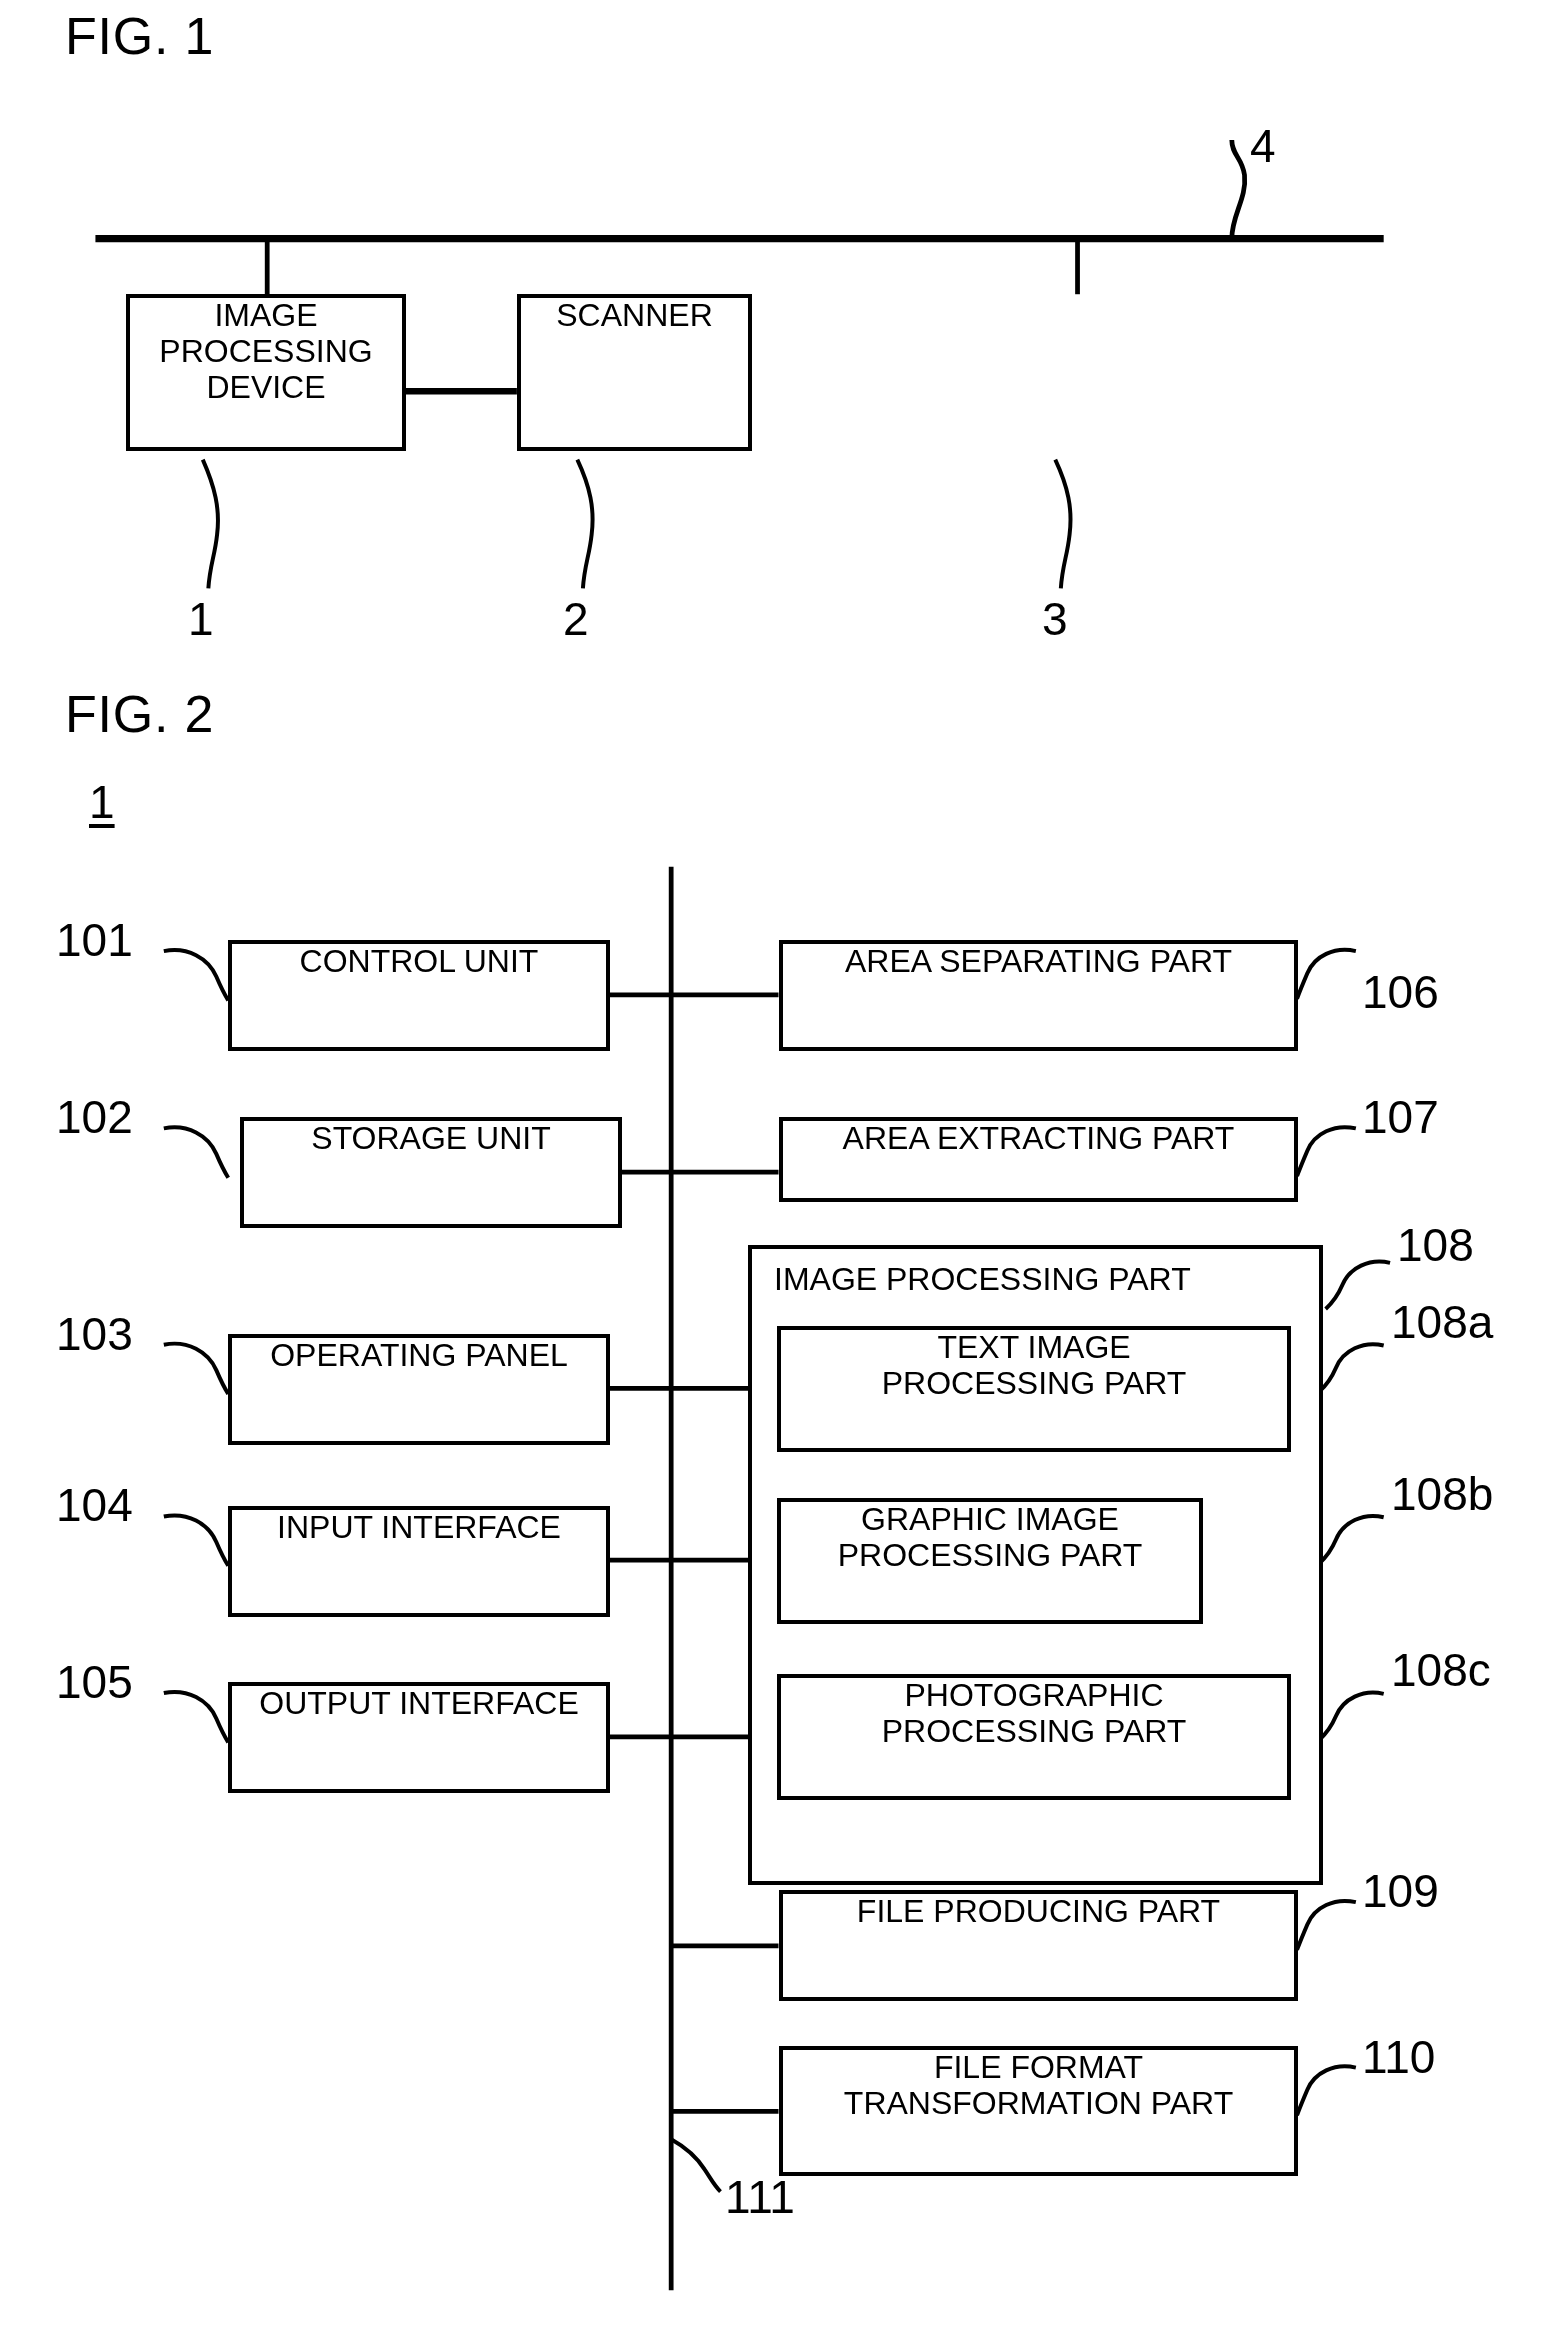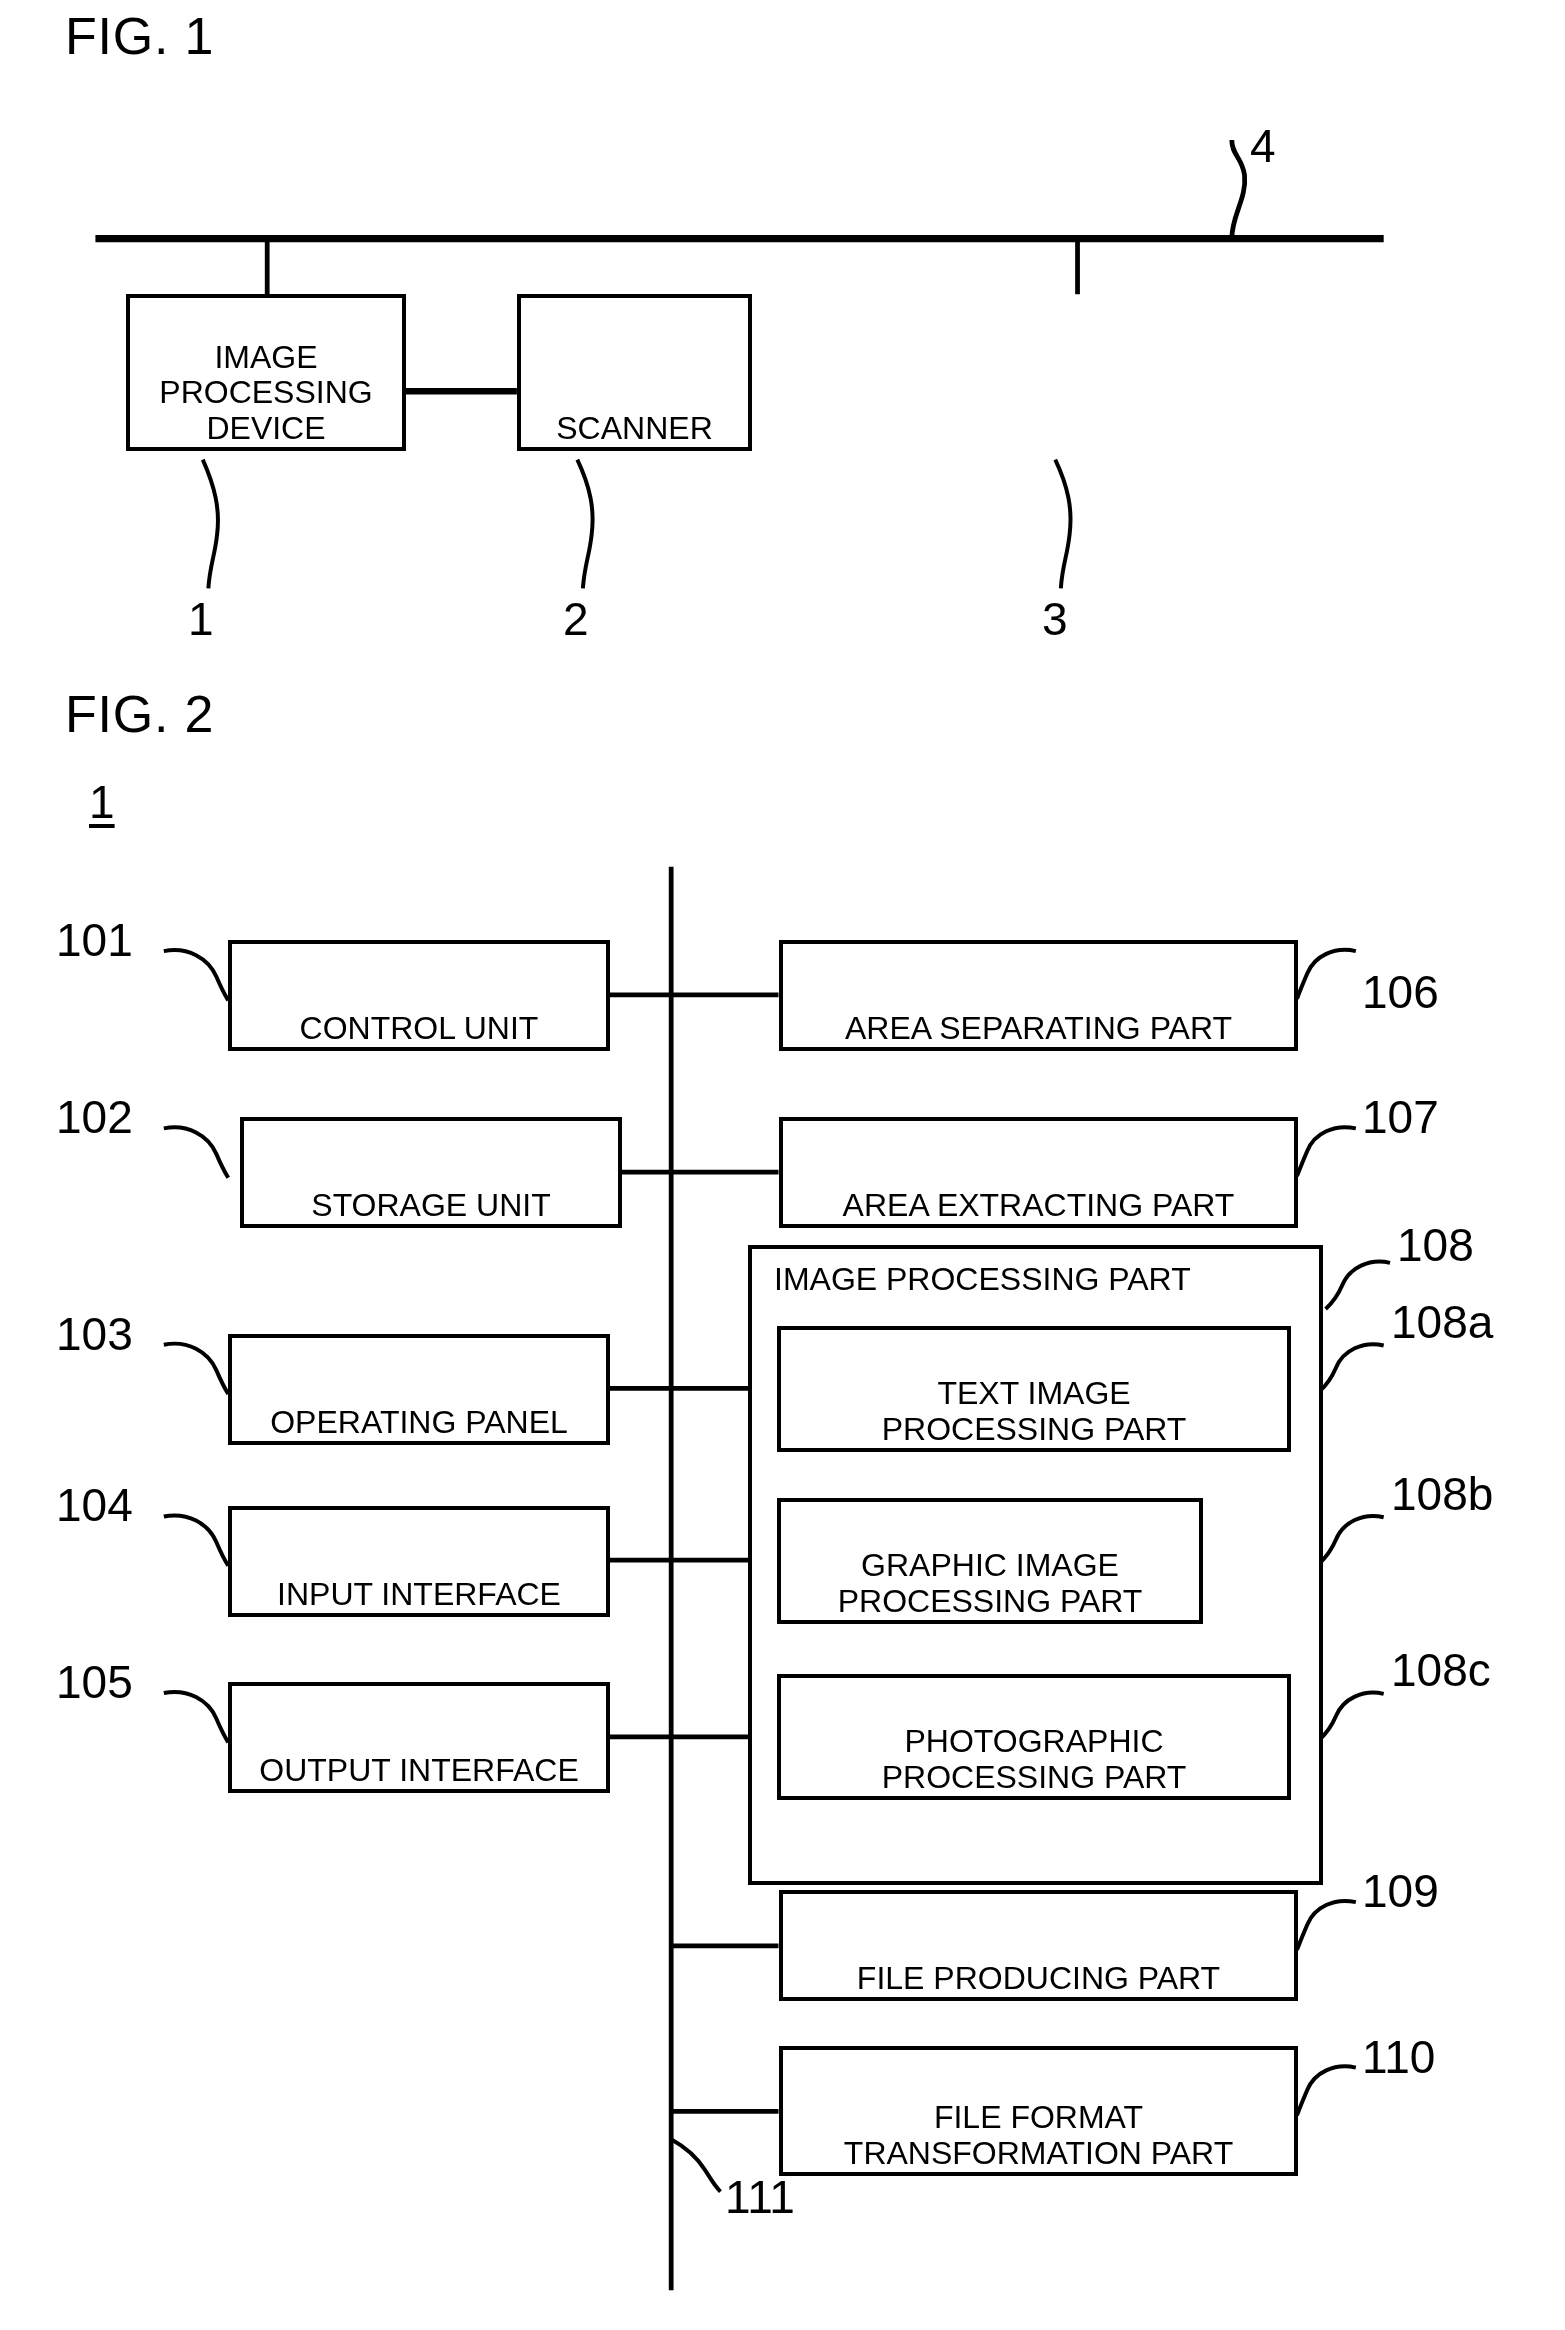--- a/index.html
+++ b/index.html
@@ -51,21 +51,21 @@
     text-underline-offset: 6.4px;
     font-family: "Liberation Sans", sans-serif;
   }
   
   .box {
     position: absolute;
     box-sizing: border-box;
     border: 4px solid #000;
     background: #ffffff;
     display: flex;
-    align-items: flex-end;
+    align-items: flex-start;
     justify-content: center;
     text-align: center;
     line-height: 1.12;
     font-family: "Liberation Sans", sans-serif;
   }
   .box::after {
     content: "";
     position: absolute;
     left: 6.4px;
     top: 6.4px;
@@ -206,21 +206,21 @@
   <div class="box f2-box" style="left:228px; top:1682px; width:382px; height:111px;">
     <span class="lbl">OUTPUT INTERFACE</span>
   </div>
   <div class="refnum" style="left:56px; top:1655px;">105</div>
 
   <div class="box f2-box" style="left:779px; top:940px; width:519px; height:111px;">
     <span class="lbl">AREA SEPARATING PART</span>
   </div>
   <div class="refnum" style="left:1362px; top:965px;">106</div>
 
-  <div class="box f2-box" style="left:779px; top:1117px; width:519px; height:111px;">
+  <div class="box f2-box" style="left:779px; top:1117px; width:519px; height:85px;">
     <span class="lbl">AREA EXTRACTING PART</span>
   </div>
   <div class="refnum" style="left:1362px; top:1090px;">107</div>
 
   <div class="groupbox" style="left:748px; top:1245px; width:575px; height:640px;"></div>
   <div class="group-title" style="left:774px; top:1261px;">IMAGE PROCESSING PART</div>
   <div class="refnum" style="left:1397px; top:1218px;">108</div>
 
   <div class="box f2-inner" style="left:777px; top:1326px; width:514px; height:126px;">
     <span class="lbl">

